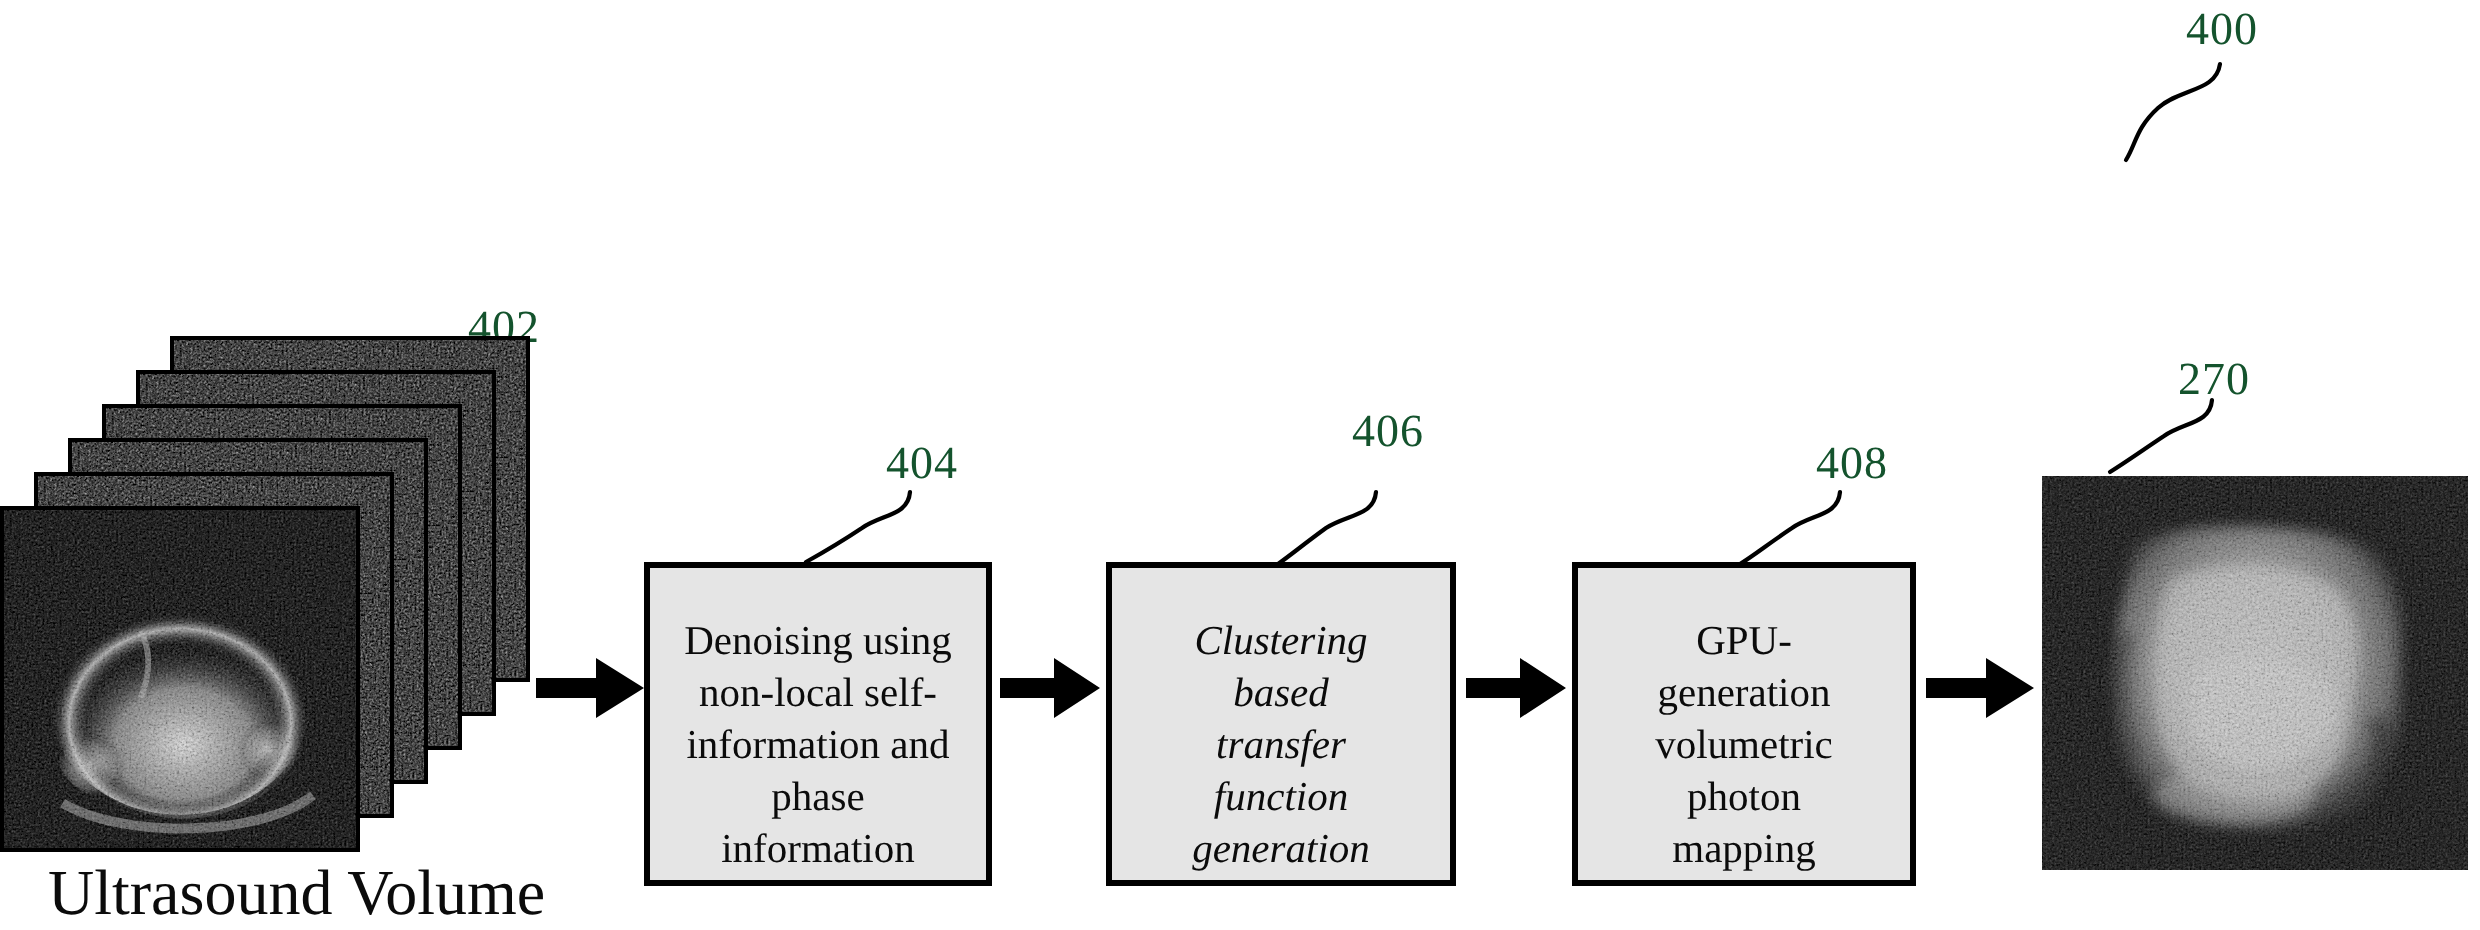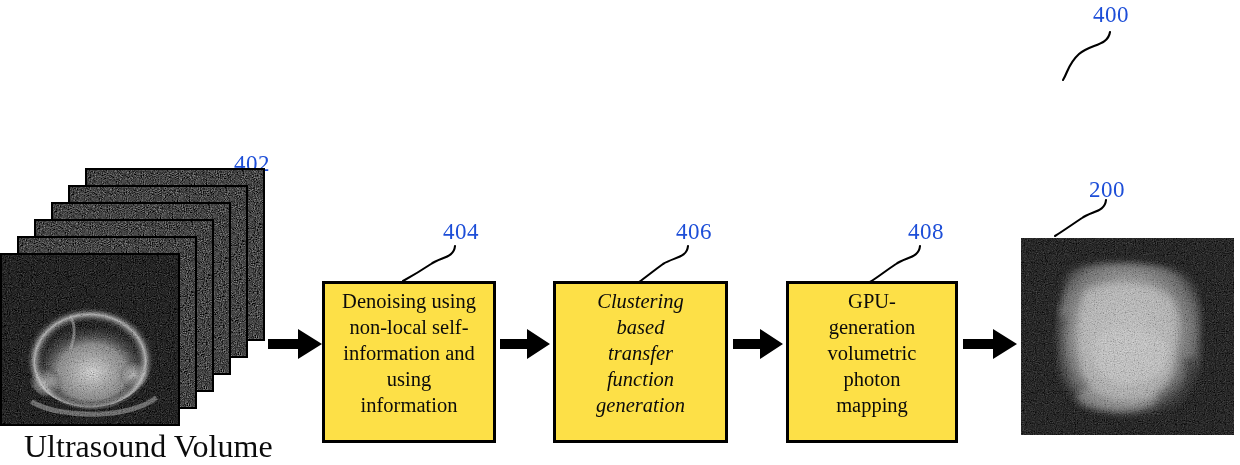--- a/index.html
+++ b/index.html
@@ -20,43 +20,43 @@
     overflow: hidden;
   }
   .abs { position: absolute; }
 
   
   .ref-num {
     font-family: "Liberation Serif", "DejaVu Serif", serif;
     font-size: 23px;
     line-height: 23px;
     letter-spacing: 0.5px;
-    color: #1d4ed8;
+    color: #14532d;
     white-space: nowrap;
     user-select: none;
   }
 
   
   #leaders {
     position: absolute;
     left: 0; top: 0;
     width: 1240px; height: 465px;
     pointer-events: none;
   }
 
   
   .proc-box {
     position: absolute;
     border: 3px solid #000000;
-    background: #fde047;
+    background: #e5e5e5;
     box-sizing: border-box;
     display: flex;
     align-items: flex-start;
     justify-content: center;
-    padding-top: 4px;
+    padding-top: 24px;
   }
   .proc-text {
     font-family: "Liberation Serif", "DejaVu Serif", serif;
     font-size: 20.5px;
     line-height: 26px;
     text-align: center;
     color: #0b0b0b;
     width: 100%;
     padding: 0 4px;
     box-sizing: border-box;
@@ -245,30 +245,30 @@
   <svg class="arrow-svg" style="left:268px; top:325px;" width="56" height="38" viewBox="0 0 56 38">
     <path d="M0,14 L30,14 L30,4 L54,19 L30,34 L30,24 L0,24 Z" fill="#000000"></path>
   </svg>
 
   <div class="ref-num abs" style="left:443px; top:220px;text-align:right;">404</div>
   <div class="proc-box" style="left:322px; top:281px; width:174px; height:162px;">
     <div class="proc-text">
       <span>Denoising using</span><br>
       <span>non-local self-</span><br>
       <span>information and</span><br>
-      <span>using</span><br>
+      <span>phase</span><br>
       <span>information</span>
     </div>
   </div>
 
   <svg class="arrow-svg" style="left:500px; top:325px;" width="52" height="38" viewBox="0 0 52 38">
     <path d="M0,14 L27,14 L27,4 L50,19 L27,34 L27,24 L0,24 Z" fill="#000000"></path>
   </svg>
 
-  <div class="ref-num abs" style="left:676px; top:220px;">406</div>
+  <div class="ref-num abs" style="left:676px; top:204px;">406</div>
   <div class="proc-box" style="left:553px; top:281px; width:175px; height:162px;font-style:italic;">
     <div class="proc-text">
       <span>Clustering</span><br>
       <span>based</span><br>
       <span>transfer</span><br>
       <span>function</span><br>
       <span>generation</span>
     </div>
   </div>
 
@@ -284,21 +284,21 @@
       <span>volumetric</span><br>
       <span>photon</span><br>
       <span>mapping</span>
     </div>
   </div>
 
   <svg class="arrow-svg" style="left:963px; top:325px;" width="56" height="38" viewBox="0 0 56 38">
     <path d="M0,14 L30,14 L30,4 L54,19 L30,34 L30,24 L0,24 Z" fill="#000000"></path>
   </svg>
 
-  <div class="ref-num abs" style="left:1089px; top:178px;">200</div>
+  <div class="ref-num abs" style="left:1089px; top:178px;">270</div>
 
   <div class="render-out" style="left:1021px; top:238px; width:213px; height:197px;">
     <svg width="213" height="197" viewBox="0 0 213 197" preserveAspectRatio="none">
       <rect width="213" height="197" fill="#0d0d0d"></rect>
       <g filter="url(#softBlur)">
         <path d="M46,34 C70,20 150,22 168,40 C186,58 178,86 180,112
                  C182,140 168,168 140,174 C108,181 62,176 48,156
                  C34,136 36,96 38,72 Z" fill="url(#outGlow)"></path>
         <path d="M64,52 C92,40 142,44 152,62 C162,80 156,104 154,124
                  C152,146 136,160 112,162 C86,164 66,152 60,132

